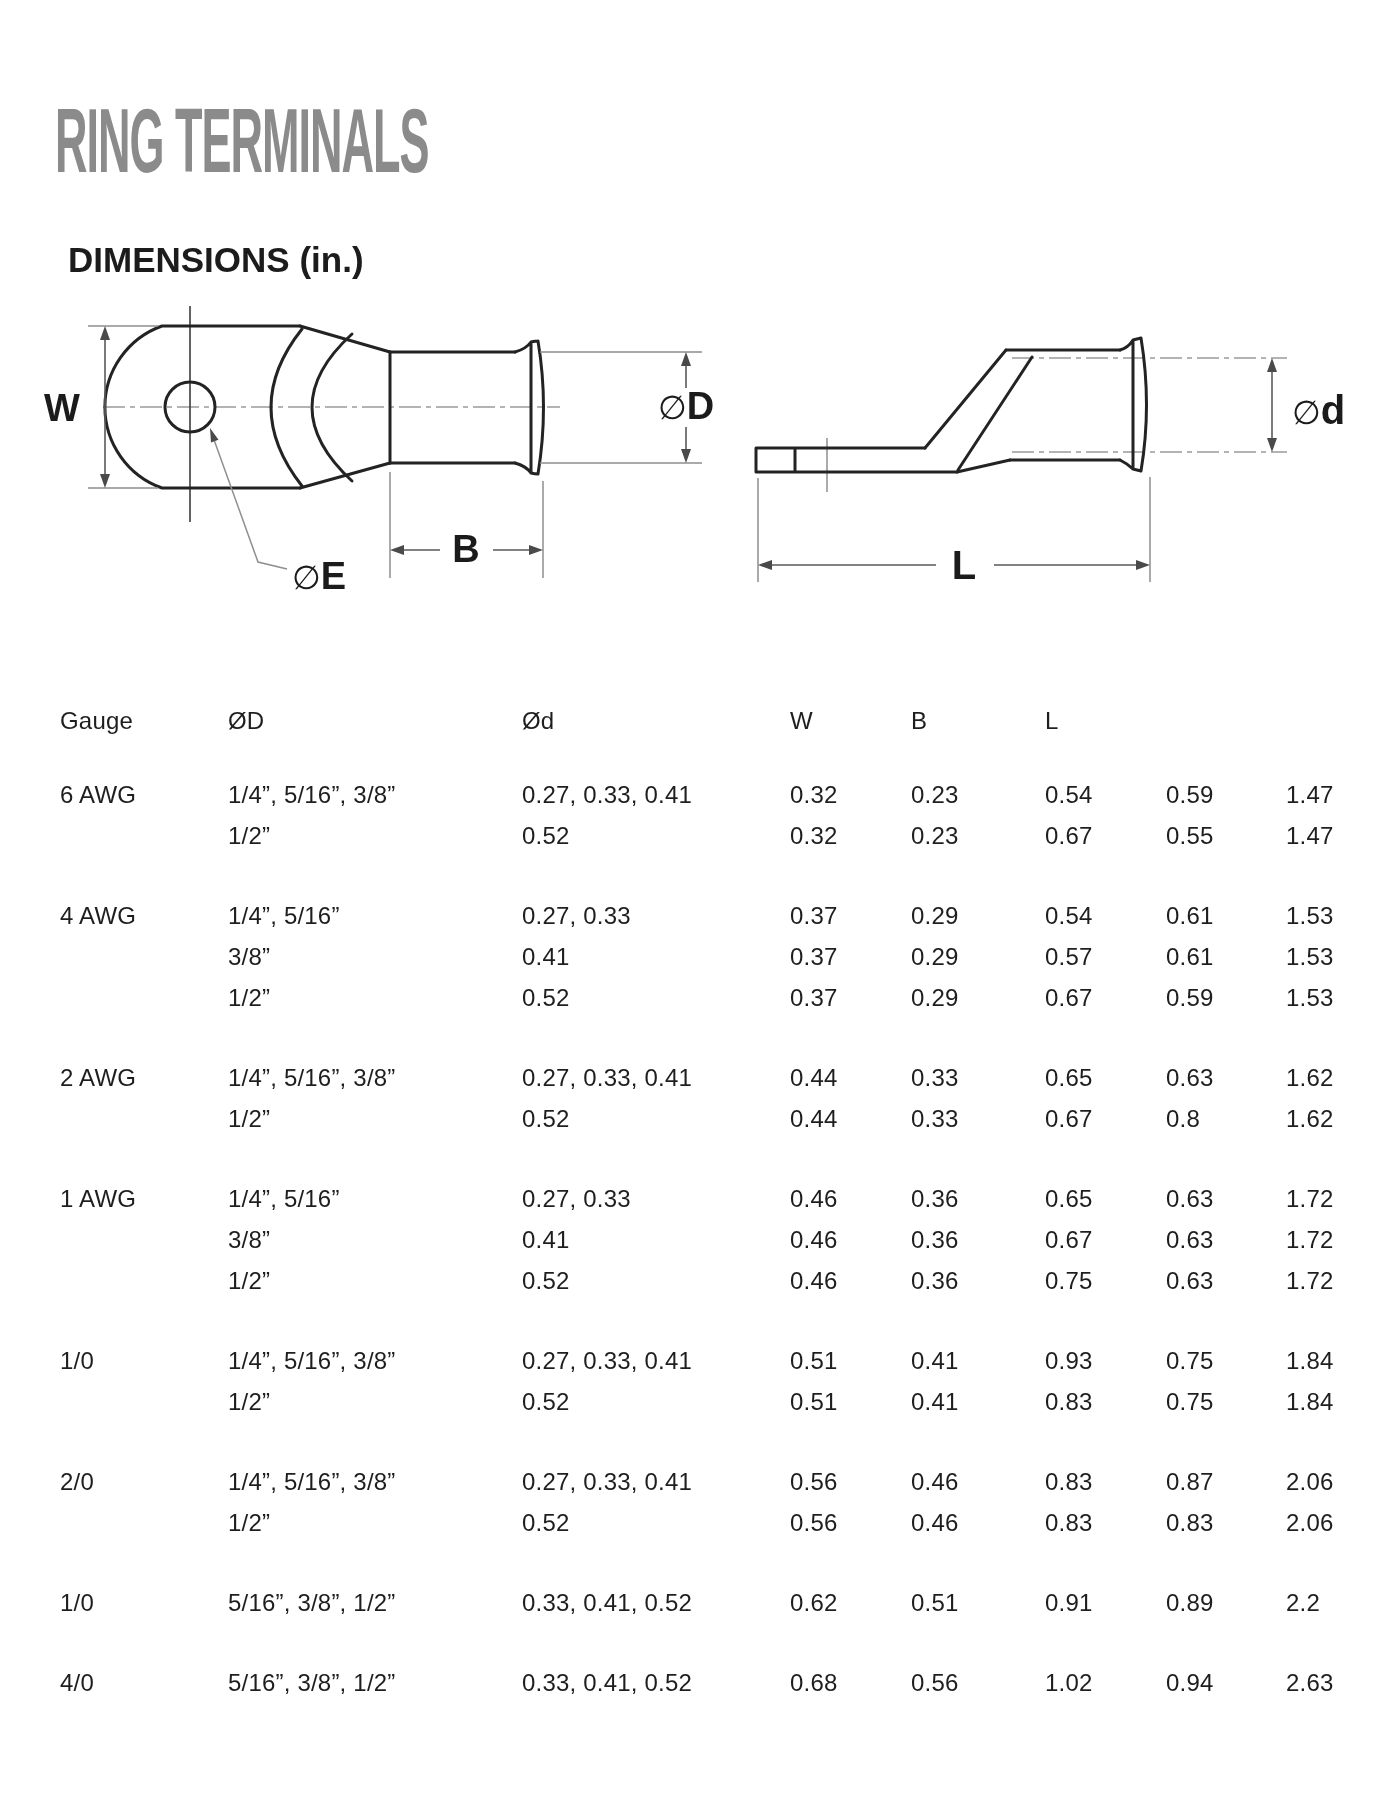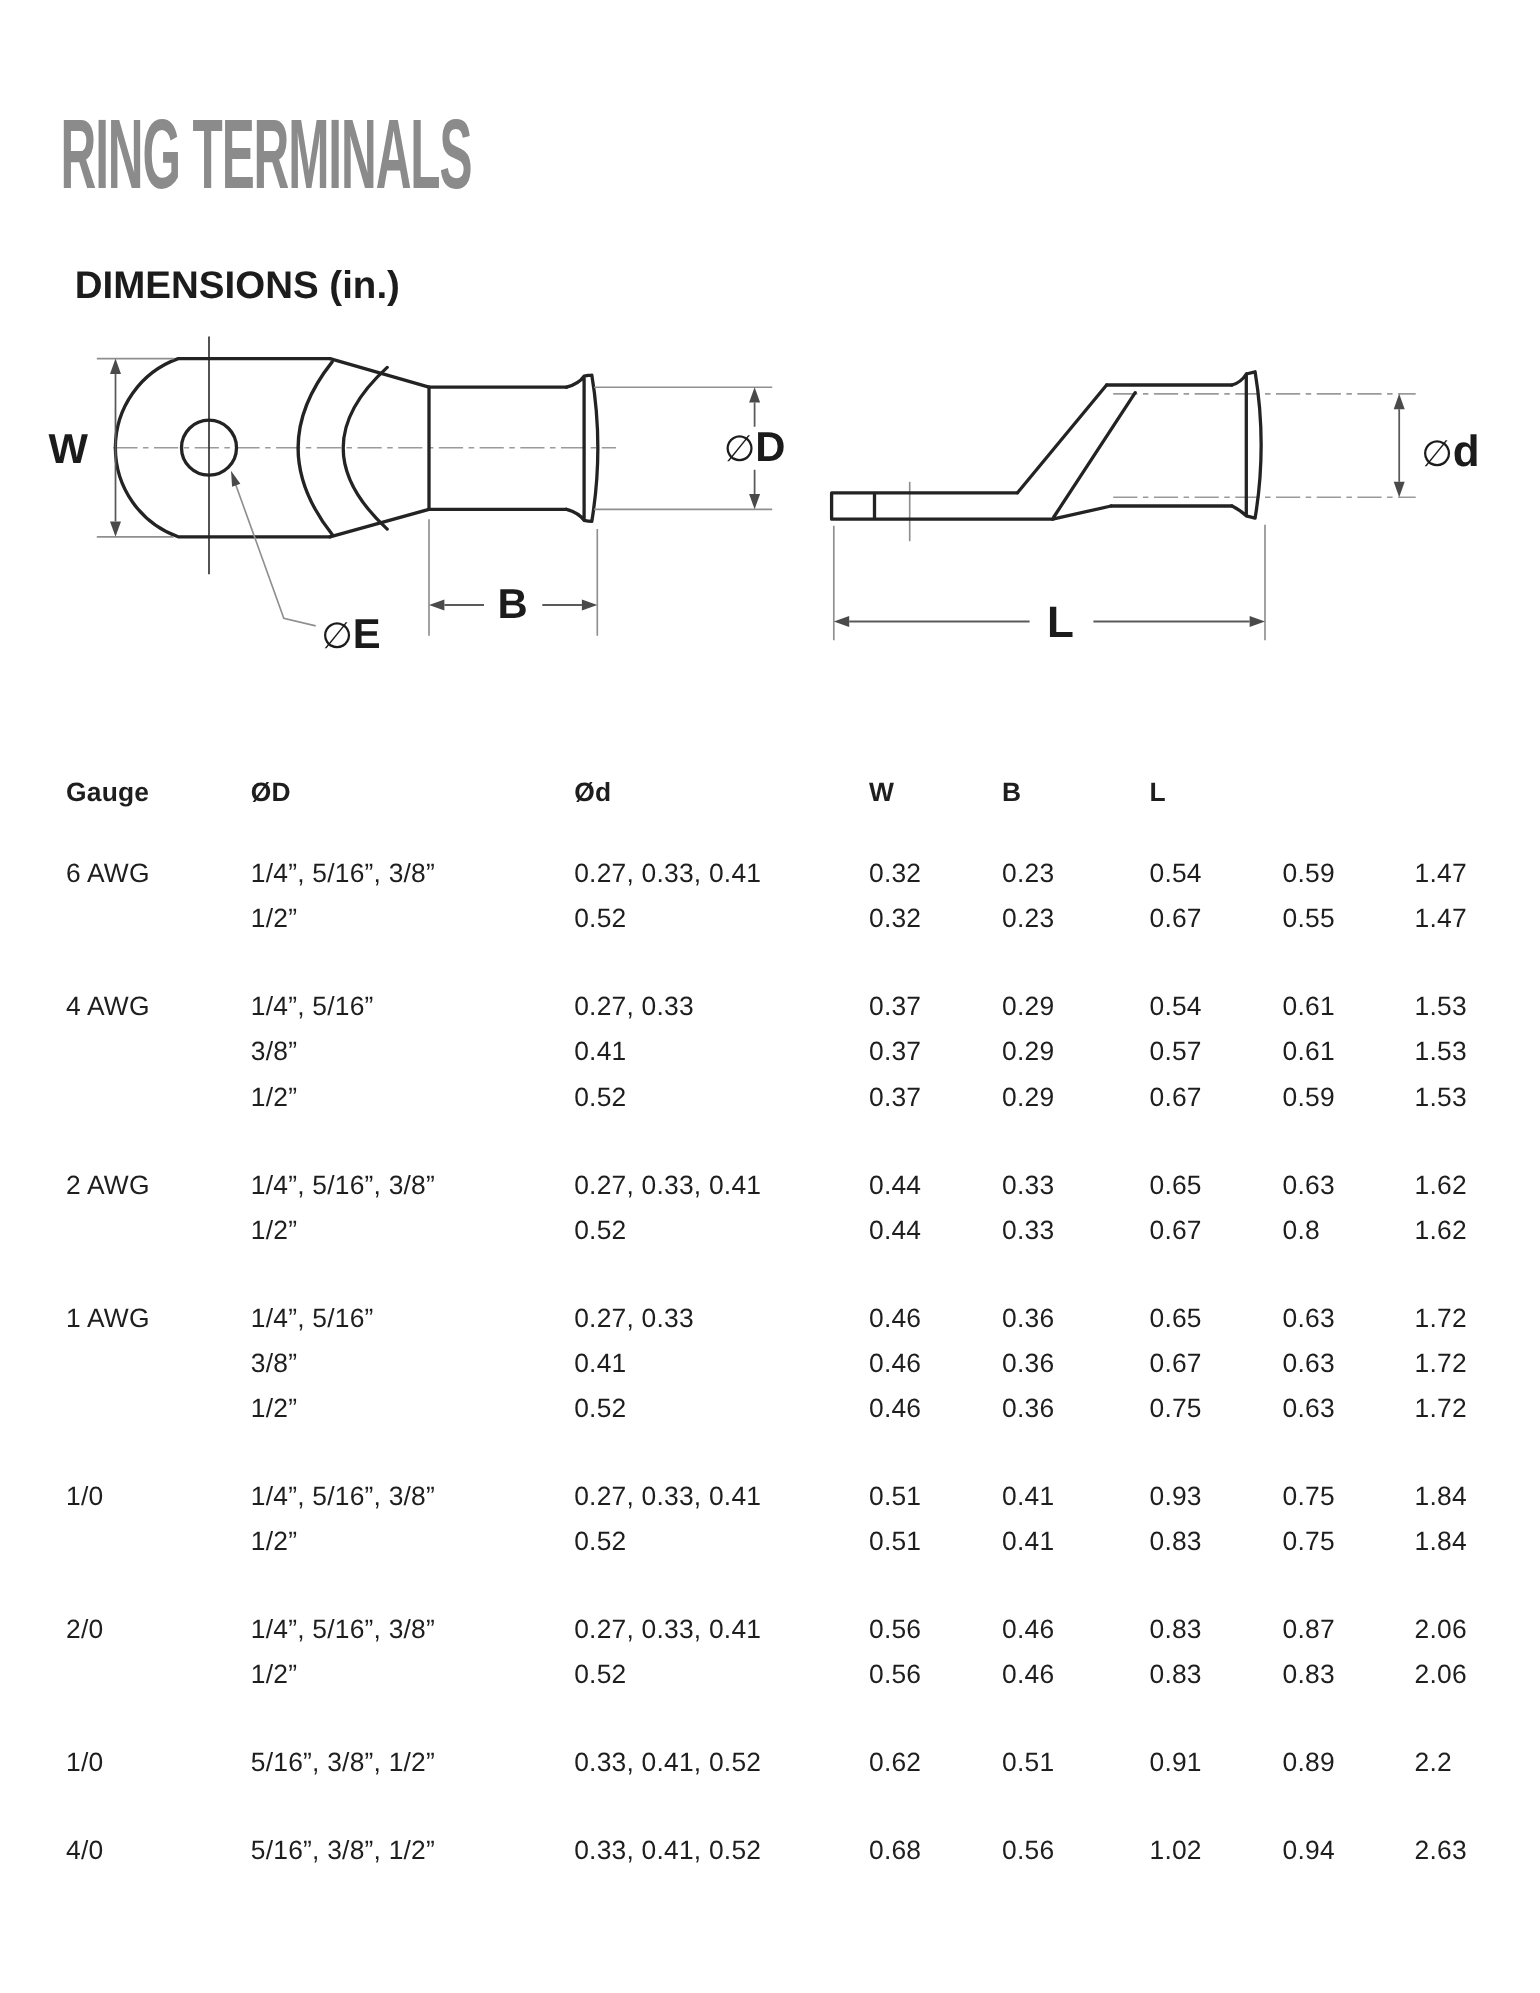--- a/index.html
+++ b/index.html
@@ -27,21 +27,21 @@
   .dimtext .phi{font-weight:normal;font-size:33px}
   .dimtext.small-d{font-size:40px}
   
   .tbl{position:absolute;left:60px;top:700px;width:1300px}
   .trow{
     display:grid;
     grid-template-columns:168px 294px 268px 121px 134px 121px 120px 1fr;
     height:41px;line-height:41px;font-size:24px;white-space:nowrap;
   }
   .thead{margin-bottom:33px}
-  .thead .tcell{font-weight:bold}
+  .thead .tcell{font-weight:normal}
   .tgroup{margin-bottom:39px}
   .tcell{overflow:visible;letter-spacing:0.2px}
 </style>
 </head>
 <body>
 
 <h1 class="page-title">RING TERMINALS</h1>
 <h2 class="section-heading">DIMENSIONS (in.)</h2>
 
 <svg class="diagram" width="1400" height="640" viewBox="0 0 1400 640">

